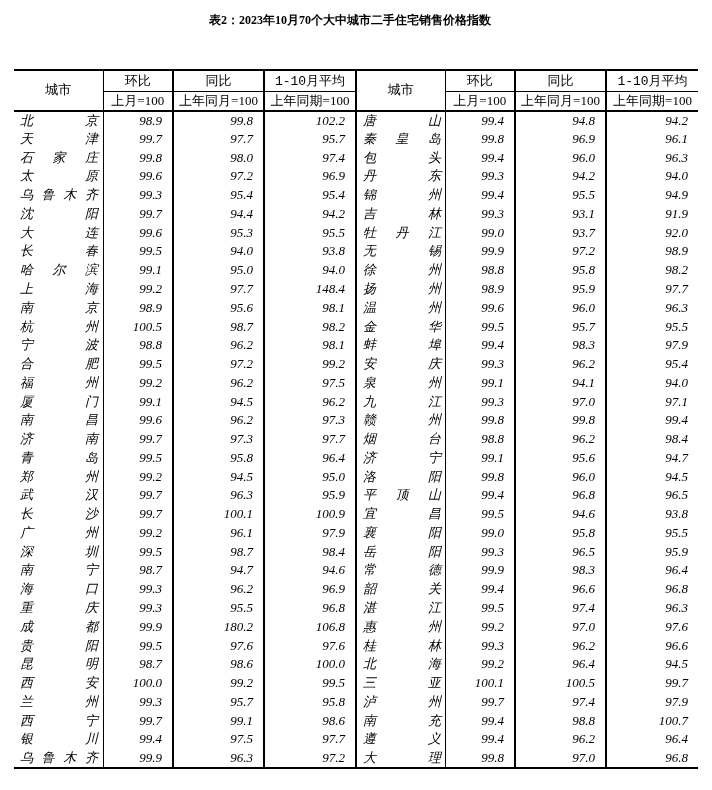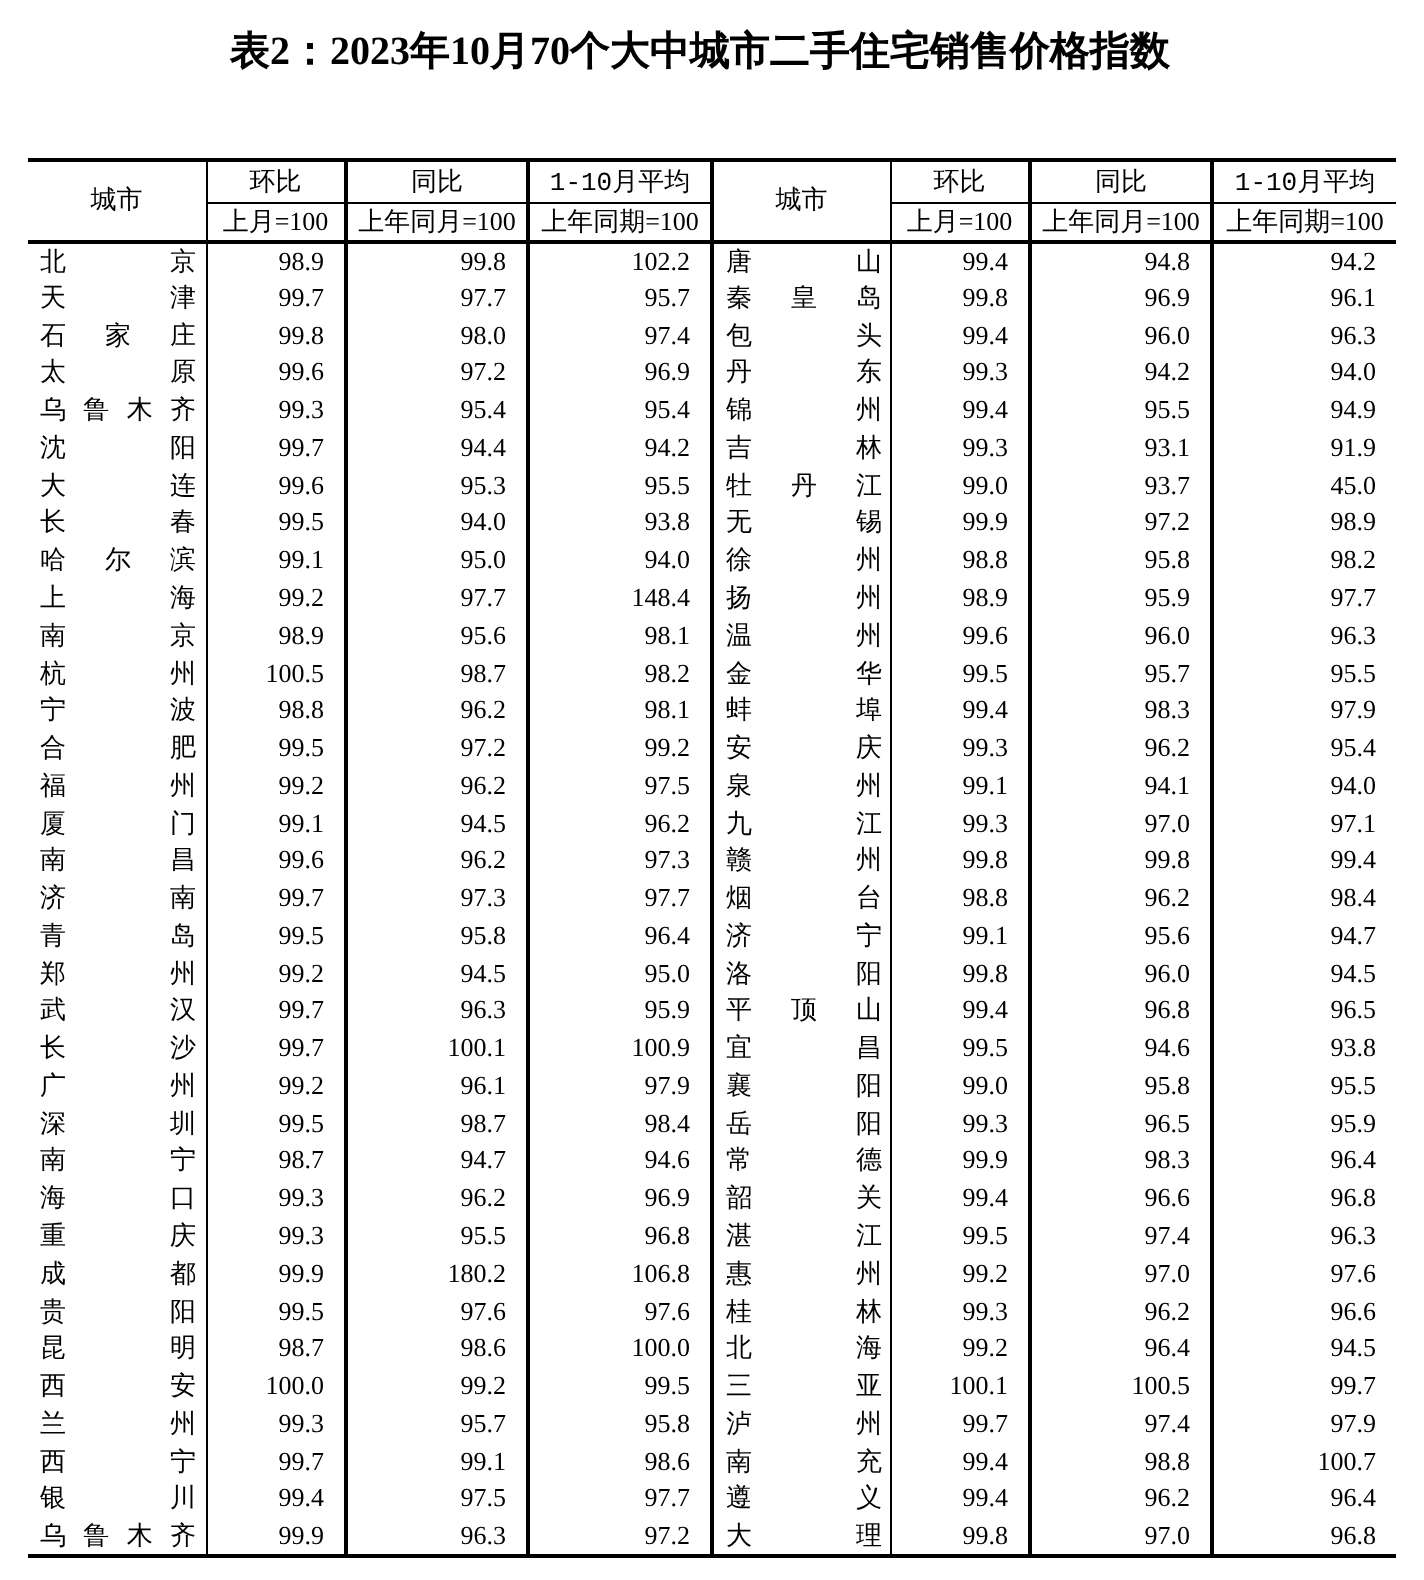--- a/index.html
+++ b/index.html
@@ -1,28 +1,28 @@
 <!DOCTYPE html>
 <html><head>
 <meta charset="utf-8">
 <style>
   html,body{margin:0;padding:0;background:#ffffff;}
   body{width:712px;height:790px;overflow:hidden;
        font-family:"Liberation Serif","DejaVu Serif",serif;color:#000;}
   .doc{width:712px;}
-  .title{margin:12px 12px 0 0;text-align:center;font-size:20px;font-weight:bold;
+  .title{margin:12px 12px 0 0;text-align:center;font-size:12px;font-weight:bold;
          font-family:"Liberation Serif","DejaVu Serif",serif;}
   table.price-table{border-collapse:collapse;table-layout:fixed;width:684px;
          margin:40px auto 0 auto;border-top:2px solid #000;border-bottom:2px solid #000;
          font-size:13px;}
   th,td{padding:0;font-weight:normal;overflow:hidden;white-space:nowrap;}
   thead th{text-align:center;}
   .hr1{height:21px;font-family:Liberation Mono, monospace;}
   .hr2{height:19px;}
-  tbody tr{height:18.77px;}
+  tbody tr{height:18.77px;font-style:italic;}
   .br1{border-right:1px solid #000;}
   .br2{border-right:2px solid #000;}
   .bb1{border-bottom:1px solid #000;margin-top:32px;}
   .bb2{border-bottom:2px solid #000;}
   td.city{padding-left:6px;text-align:left;}
   .city-inner{display:inline-block;width:78px;text-align:justify;text-align-last:justify;}
   td.num{text-align:right;padding-right:10px;}
 </style>
 </head>
 <body>
@@ -129,21 +129,21 @@
   </tr>
 
   <tr>
     <td class="city br1"><span class="city-inner">大连</span></td>
     <td class="num br2">99.6</td>
     <td class="num br2">95.3</td>
     <td class="num br2">95.5</td>
     <td class="city br1"><span class="city-inner">牡丹江</span></td>
     <td class="num br2">99.0</td>
     <td class="num br2">93.7</td>
-    <td class="num">45.0</td>
+    <td class="num">92.0</td>
   </tr>
 
   <tr>
     <td class="city br1"><span class="city-inner">长春</span></td>
     <td class="num br2">99.5</td>
     <td class="num br2">94.0</td>
     <td class="num br2">93.8</td>
     <td class="city br1"><span class="city-inner">无锡</span></td>
     <td class="num br2">99.9</td>
     <td class="num br2">97.2</td>

